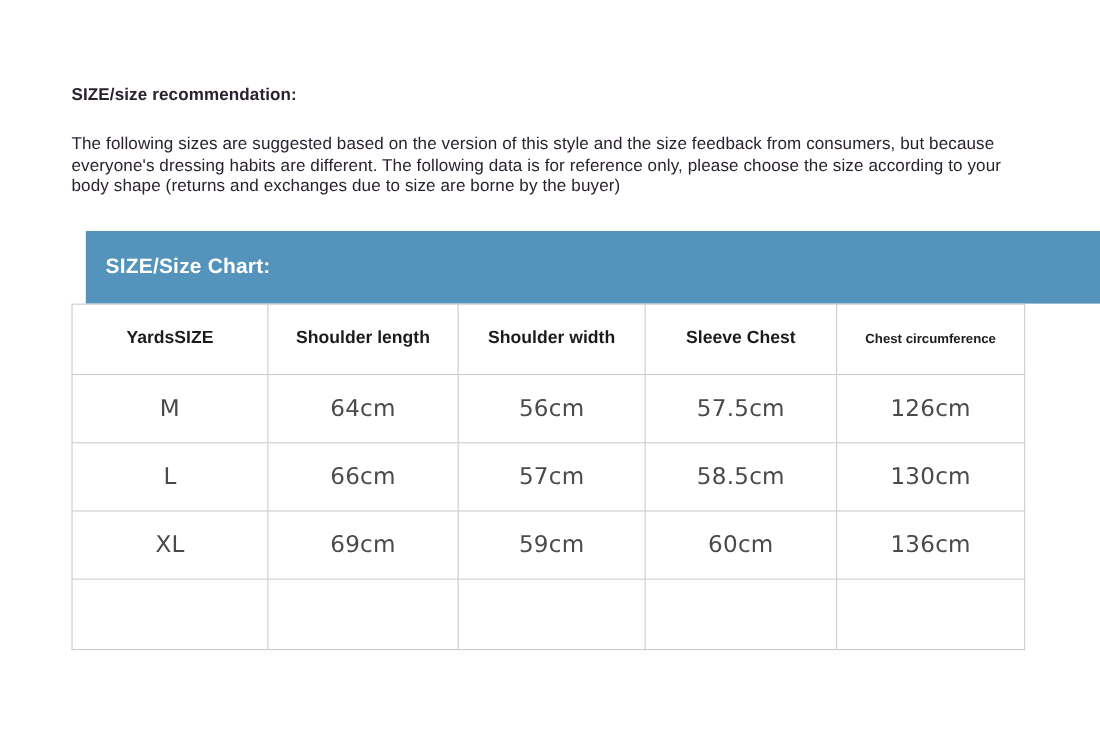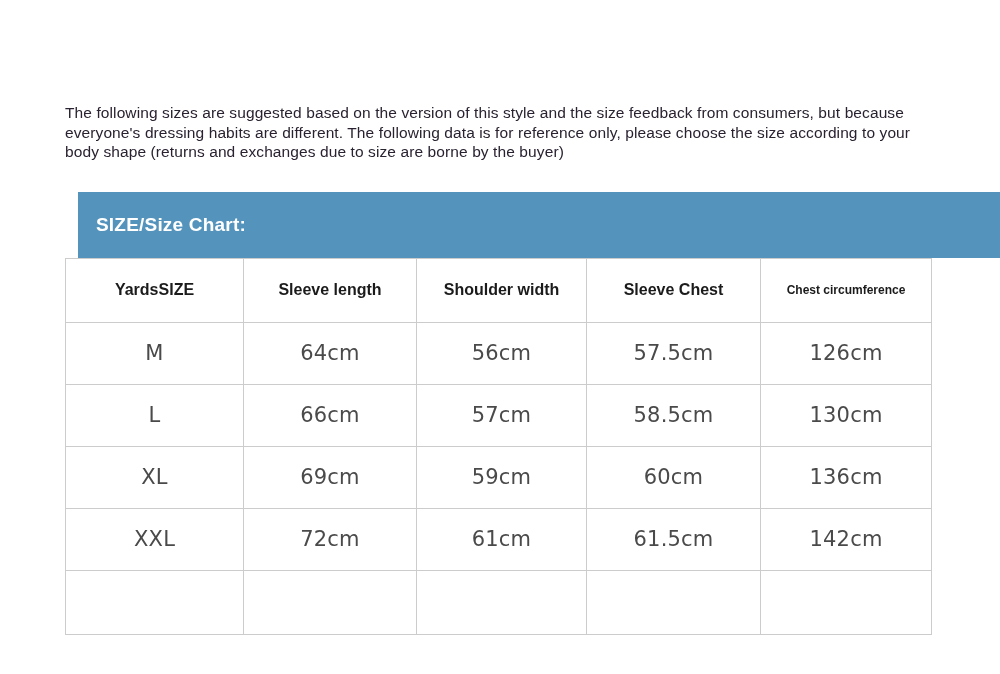--- a/index.html
+++ b/index.html
@@ -87,41 +87,42 @@
   }
   table.size-table tr.empty-row td {
     height: 63px;
   }
 </style>
 </head>
 <body>
 
 <div class="page">
 
+  <h2 class="intro-heading">SIZE/size recommendation:</h2>
 
   <p class="intro-paragraph">The following sizes are suggested based on the version of this style and the size feedback from consumers, but because everyone's dressing habits are different. The following data is for reference only, please choose the size according to your body shape (returns and exchanges due to size are borne by the buyer)</p>
 
   <div class="chart-wrap">
 
     <div class="chart-title-bar">
       <span>SIZE/Size Chart:</span>
     </div>
 
     <table class="size-table">
       <colgroup>
         <col style="width:178px">
         <col style="width:173px">
         <col style="width:170px">
         <col style="width:174px">
         <col style="width:171px">
       </colgroup>
       <thead>
         <tr>
           <th>YardsSIZE</th>
-          <th>Sleeve length</th>
+          <th>Shoulder length</th>
           <th>Shoulder width</th>
           <th>Sleeve Chest</th>
           <th class="small">Chest circumference</th>
         </tr>
       </thead>
       <tbody>
         <tr>
           <td>M</td>
           <td>64cm</td>
           <td>56cm</td>
@@ -135,27 +136,20 @@
           <td>58.5cm</td>
           <td>130cm</td>
         </tr>
         <tr>
           <td>XL</td>
           <td>69cm</td>
           <td>59cm</td>
           <td>60cm</td>
           <td>136cm</td>
         </tr>
-        <tr>
-          <td>XXL</td>
-          <td>72cm</td>
-          <td>61cm</td>
-          <td>61.5cm</td>
-          <td>142cm</td>
-        </tr>
         <tr class="empty-row">
           <td></td>
           <td></td>
           <td></td>
           <td></td>
           <td></td>
         </tr>
       </tbody>
     </table>
 

